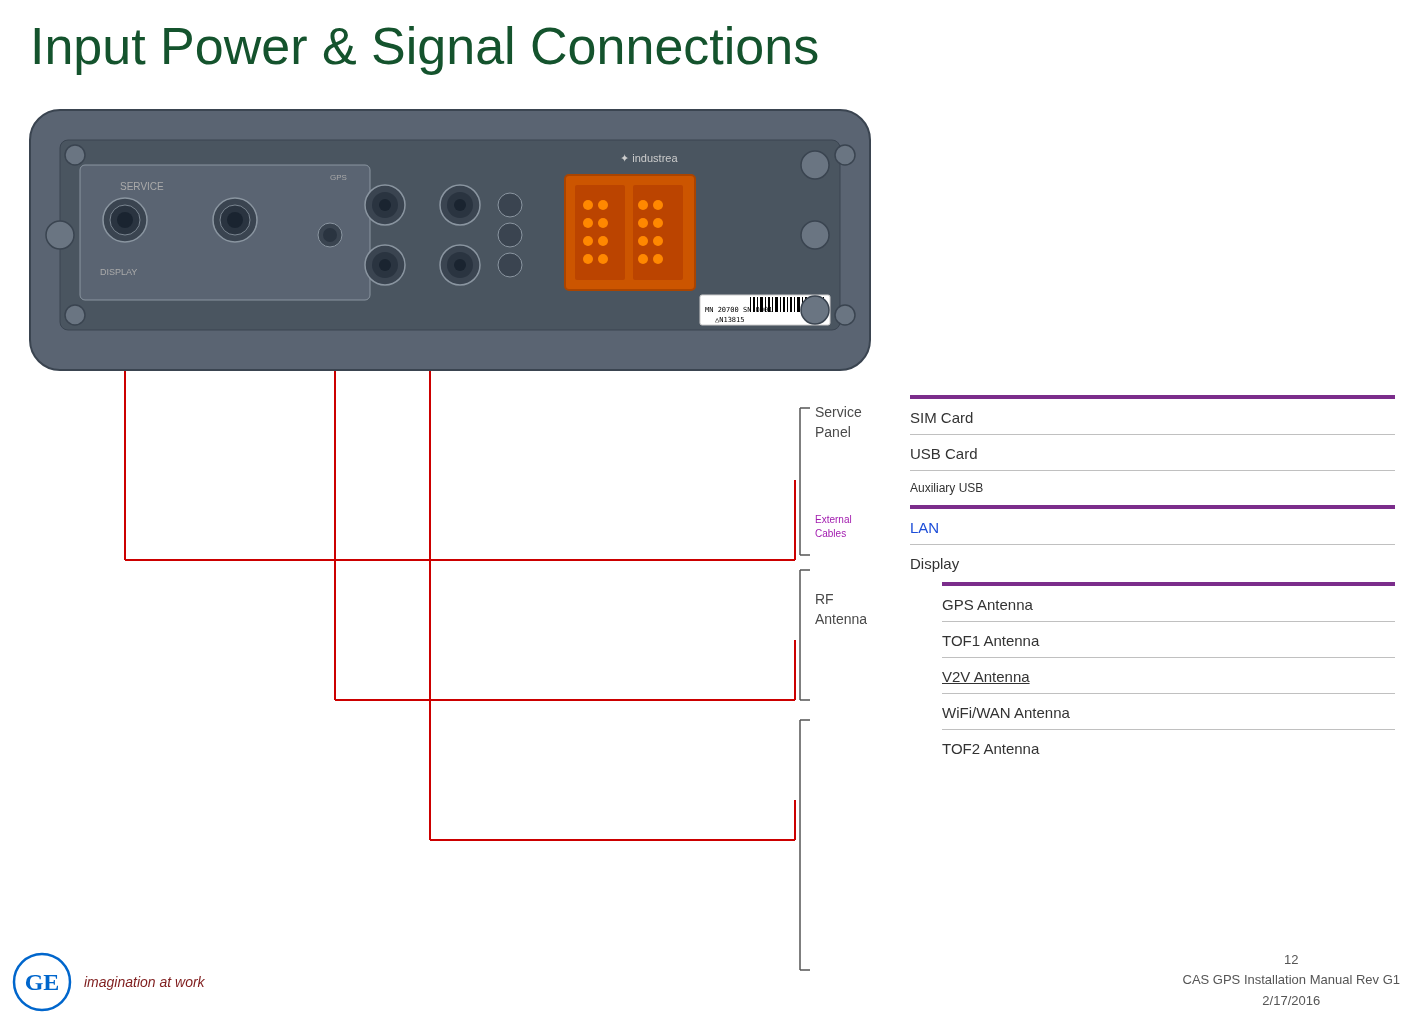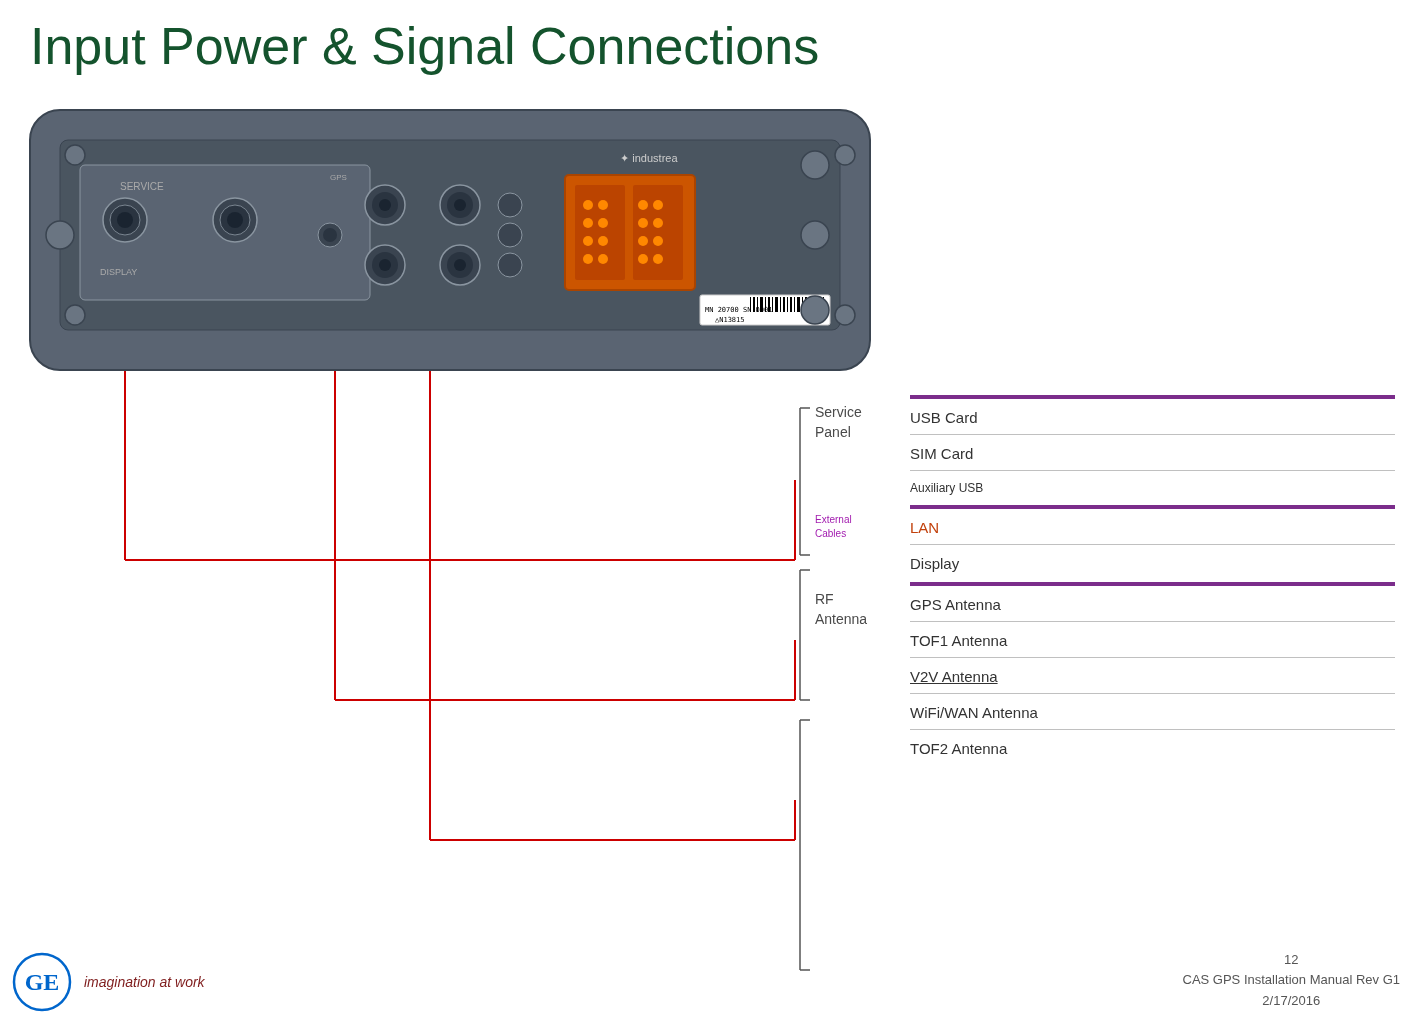--- a/index.html
+++ b/index.html
@@ -231,37 +231,37 @@
     <circle cx="40" cy="145" r="14" fill="#6a7582" stroke="#3a4450" stroke-width="1.5"></circle>
   </svg>
 </div>
 
 <div class="table-area" id="table-area" style="position:absolute; top:395px; left:815px; width:580px;">
 <div style="display: flex; width: 100%; margin-bottom: 0px; position: relative;">
       <div style="width: 95px; min-width: 95px; font-size: 14px; color: rgb(74, 74, 74); padding-right: 10px; padding-top: 8px; line-height: 1.4; white-space: pre-line;">Service
 Panel</div>
       <div style="flex: 1 1 0%;">
         <div style="height: 4px; background: rgb(123, 45, 139); margin-bottom: 0px;"></div>
+        <div style="border-bottom: 1px solid rgb(192, 192, 192); padding: 10px 0px 8px; font-size: 15px; color: rgb(51, 51, 51);">SIM Card</div>
         <div style="border-bottom: 1px solid rgb(192, 192, 192); padding: 10px 0px 8px; font-size: 15px; color: rgb(51, 51, 51);">USB Card</div>
-        <div style="border-bottom: 1px solid rgb(192, 192, 192); padding: 10px 0px 8px; font-size: 15px; color: rgb(51, 51, 51);">SIM Card</div>
         <div style="border-bottom: none; padding: 10px 0px 8px; font-size: 12px; color: rgb(51, 51, 51);">Auxiliary USB</div>
         <div style="height: 2px;"></div>
       </div>
     </div>
     <div style="display: flex; width: 100%; margin-bottom: 0px; position: relative;">
       <div style="width: 95px; min-width: 95px; font-size: 10px; color: #a21caf; padding-right: 10px; padding-top: 8px; line-height: 1.4; white-space: pre-line;">External
 Cables</div>
       <div style="flex: 1 1 0%;">
         <div style="height: 4px; background: rgb(123, 45, 139); margin-bottom: 0px;"></div>
-        <div style="border-bottom: 1px solid rgb(192, 192, 192); padding: 10px 0px 8px; font-size: 15px; color: #c2410c;">LAN</div>
+        <div style="border-bottom: 1px solid rgb(192, 192, 192); padding: 10px 0px 8px; font-size: 15px; color: #1d4ed8;">LAN</div>
         <div style="border-bottom: none; padding: 10px 0px 8px; font-size: 15px; color: rgb(51, 51, 51);">Display</div>
         <div style="height: 2px;"></div>
       </div>
     </div>
-    <div style="display: flex; width: 100%; margin-bottom: 0px; position: relative;">
+    <div style="display: flex; width: 100%; margin-bottom: 0px; position: relative; gap: 32px;">
       <div style="width: 95px; min-width: 95px; font-size: 14px; color: rgb(74, 74, 74); padding-right: 10px; padding-top: 8px; line-height: 1.4; white-space: pre-line;">RF
 Antenna</div>
       <div style="flex: 1 1 0%;">
         <div style="height: 4px; background: rgb(123, 45, 139); margin-bottom: 0px;"></div>
         <div style="border-bottom: 1px solid rgb(192, 192, 192); padding: 10px 0px 8px; font-size: 15px; color: rgb(51, 51, 51);">GPS Antenna</div>
         <div style="border-bottom: 1px solid rgb(192, 192, 192); padding: 10px 0px 8px; font-size: 15px; color: rgb(51, 51, 51);">TOF1 Antenna</div>
         <div style="border-bottom: 1px solid rgb(192, 192, 192); padding: 10px 0px 8px; font-size: 15px; color: rgb(51, 51, 51); text-decoration: underline;">V2V Antenna</div>
         <div style="border-bottom: 1px solid rgb(192, 192, 192); padding: 10px 0px 8px; font-size: 15px; color: rgb(51, 51, 51);">WiFi/WAN Antenna</div>
         <div style="border-bottom: none; padding: 10px 0px 8px; font-size: 15px; color: rgb(51, 51, 51);">TOF2 Antenna</div>
       </div>

